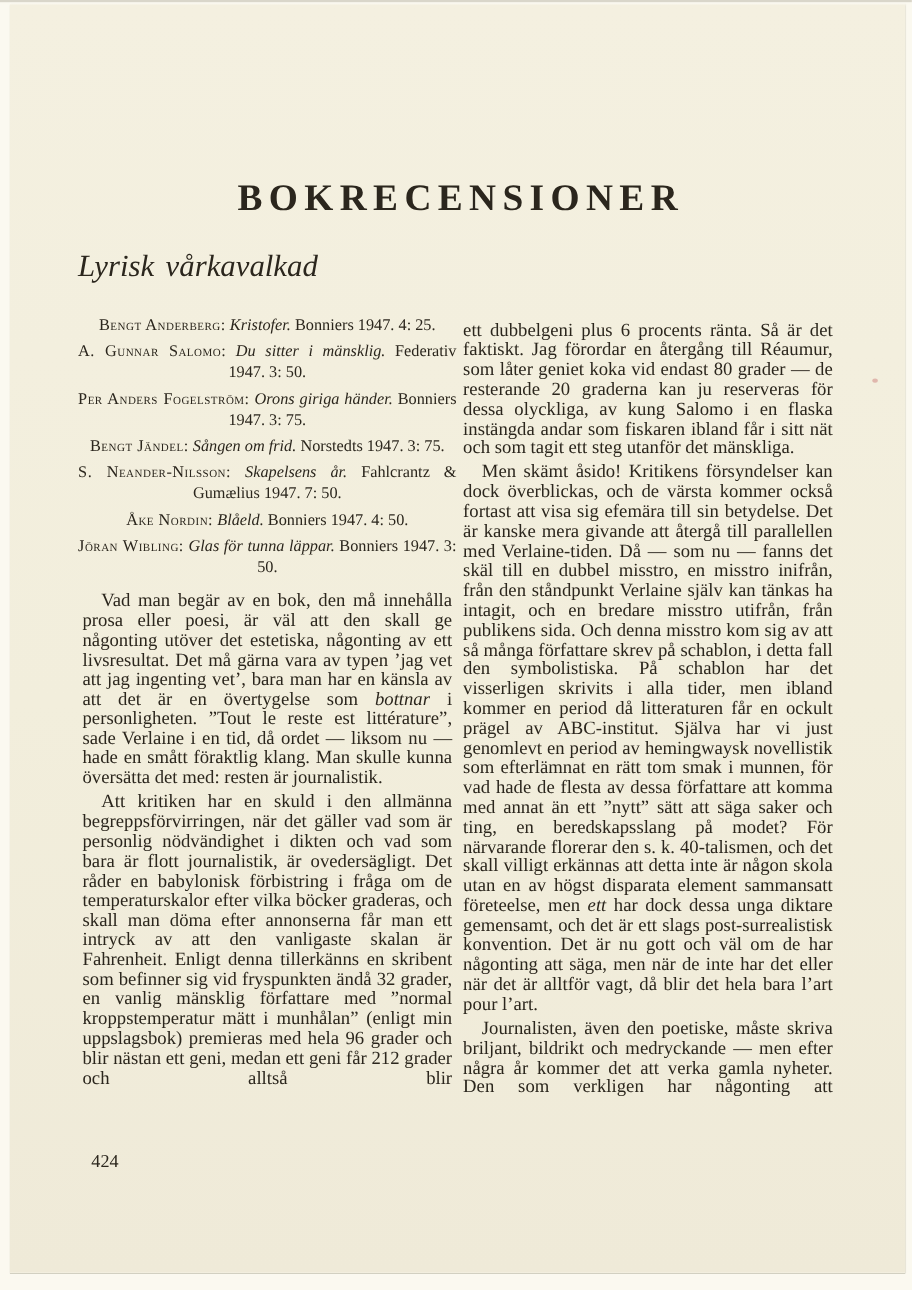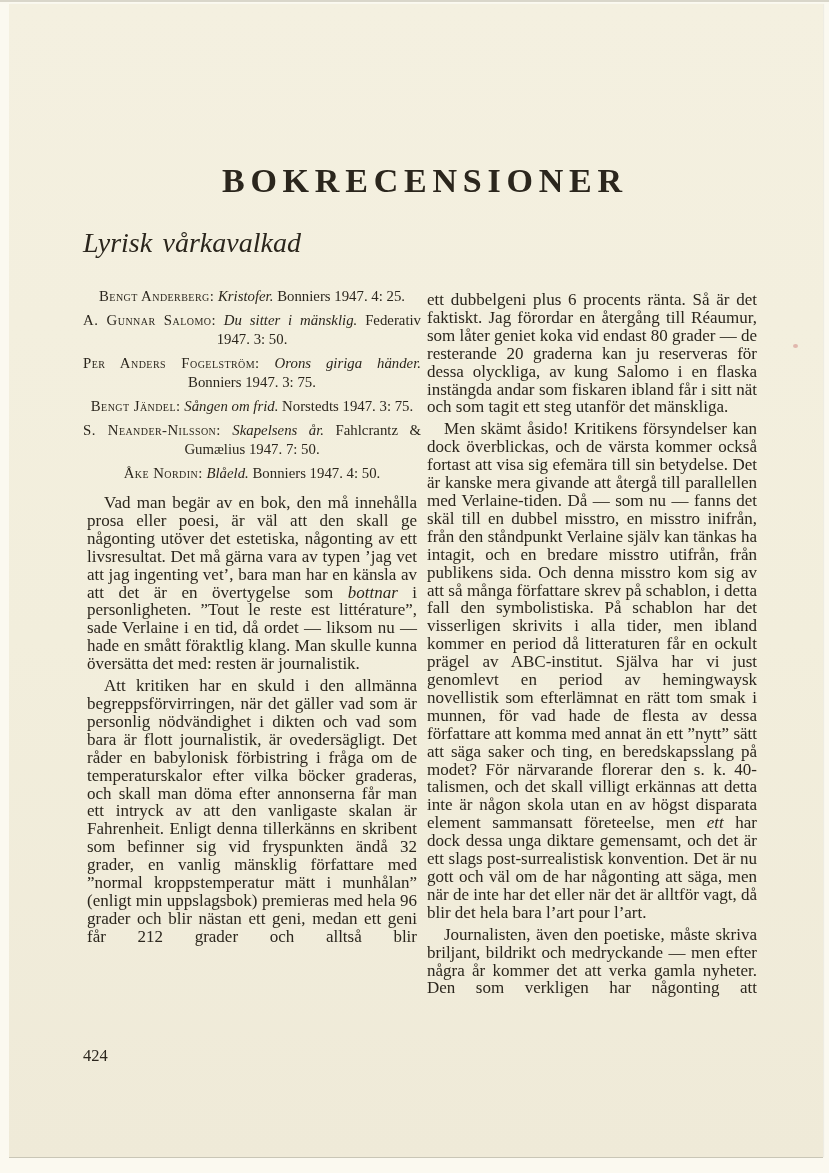--- a/index.html
+++ b/index.html
@@ -25,21 +25,21 @@
     left: 9px;
     top: 4px;
     width: 814px;
     height: 1153px;
     background: linear-gradient(180deg, #f4f0e0 0%, #f2eedc 55%, #efead8 100%);
     box-shadow: 0 1px 0 #c9c6b6, 1px 0 1px rgba(0,0,0,0.05);
     color: var(--ink, #2b261d);
   }
   .content {
     position: absolute;
-    left: 74px;
+    left: 62px;
     right: 62px;
     top: 0;
   }
   .title {
     margin: 158px 0 0 0;
     text-align: center;
     font-size: 34px;
     font-weight: bold;
     letter-spacing: 0.17em;
     padding-left: 0.17em;
@@ -116,20 +116,21 @@
 
     <div class="columns">
       <div class="col">
         <div>
             <p class="bib-entry"><span class="bib-author">Bengt Anderberg:</span> <span class="it">Kristofer.</span> <span>Bonniers 1947. 4: 25.</span></p>
             <p class="bib-entry"><span class="bib-author">A. Gunnar Salomo:</span> <span class="it">Du sitter i mänsklig.</span> <span>Federativ 1947. 3: 50.</span></p>
             <p class="bib-entry"><span class="bib-author">Per Anders Fogelström:</span> <span class="it">Orons giriga händer.</span> <span>Bonniers 1947. 3: 75.</span></p>
             <p class="bib-entry"><span class="bib-author">Bengt Jändel:</span> <span class="it">Sången om frid.</span> <span>Norstedts 1947. 3: 75.</span></p>
             <p class="bib-entry"><span class="bib-author">S. Neander-Nilsson:</span> <span class="it">Skapelsens år.</span> <span>Fahlcrantz &amp; Gumælius 1947. 7: 50.</span></p>
             <p class="bib-entry"><span class="bib-author">Åke Nordin:</span> <span class="it">Blåeld.</span> <span>Bonniers 1947. 4: 50.</span></p>
+            <p class="bib-entry"><span class="bib-author">Jöran Wibling:</span> <span class="it">Glas för tunna läppar.</span> <span>Bonniers 1947. 3: 50.</span></p>
           </div>
         <div class="body-block">
             <p class="para"><span>Vad man begär av en bok, den må innehålla prosa eller poesi, är väl att den skall ge någonting utöver det estetiska, någonting av ett livsresultat. Det må gärna vara av typen ’jag vet att jag ingenting vet’, bara man har en känsla av att det är en övertygelse som </span><span class="it">bottnar</span><span> i personligheten. ”Tout le reste est littérature”, sade Verlaine i en tid, då ordet — liksom nu — hade en smått föraktlig klang. Man skulle kunna översätta det med: resten är journalistik.</span></p>
             <p class="para force-last"><span>Att kritiken har en skuld i den allmänna begreppsförvirringen, när det gäller vad som är personlig nödvändighet i dikten och vad som bara är flott journalistik, är ovedersägligt. Det råder en babylonisk förbistring i fråga om de temperaturskalor efter vilka böcker graderas, och skall man döma efter annonserna får man ett intryck av att den vanligaste skalan är Fahrenheit. Enligt denna tillerkänns en skribent som befinner sig vid fryspunkten ändå 32 grader, en vanlig mänsklig författare med ”normal kroppstemperatur mätt i munhålan” (enligt min uppslagsbok) premieras med hela 96 grader och blir nästan ett geni, medan ett geni får 212 grader och alltså blir</span></p>
           </div>
       </div>
       <div class="col">
         <div>
             <p class="para no-indent"><span>ett dubbelgeni plus 6 procents ränta. Så är det faktiskt. Jag förordar en återgång till Réaumur, som låter geniet koka vid endast 80 grader — de resterande 20 graderna kan ju reserveras för dessa olyckliga, av kung Salomo i en flaska instängda andar som fiskaren ibland får i sitt nät och som tagit ett steg utanför det mänskliga.</span></p>
             <p class="para"><span>Men skämt åsido! Kritikens försyndelser kan dock överblickas, och de värsta kommer också fortast att visa sig efemära till sin betydelse. Det är kanske mera givande att återgå till parallellen med Verlaine-tiden. Då — som nu — fanns det skäl till en dubbel misstro, en misstro inifrån, från den ståndpunkt Verlaine själv kan tänkas ha intagit, och en bredare misstro utifrån, från publikens sida. Och denna misstro kom sig av att så många författare skrev på schablon, i detta fall den symbolistiska. På schablon har det visserligen skrivits i alla tider, men ibland kommer en period då litteraturen får en ockult prägel av ABC-institut. Själva har vi just genomlevt en period av hemingwaysk novellistik som efterlämnat en rätt tom smak i munnen, för vad hade de flesta av dessa författare att komma med annat än ett ”nytt” sätt att säga saker och ting, en beredskapsslang på modet? För närvarande florerar den s. k. 40-talismen, och det skall villigt erkännas att detta inte är någon skola utan en av högst disparata element sammansatt företeelse, men </span><span class="it">ett</span><span> har dock dessa unga diktare gemensamt, och det är ett slags post-surrealistisk konvention. Det är nu gott och väl om de har någonting att säga, men när de inte har det eller när det är alltför vagt, då blir det hela bara l’art pour l’art.</span></p>

